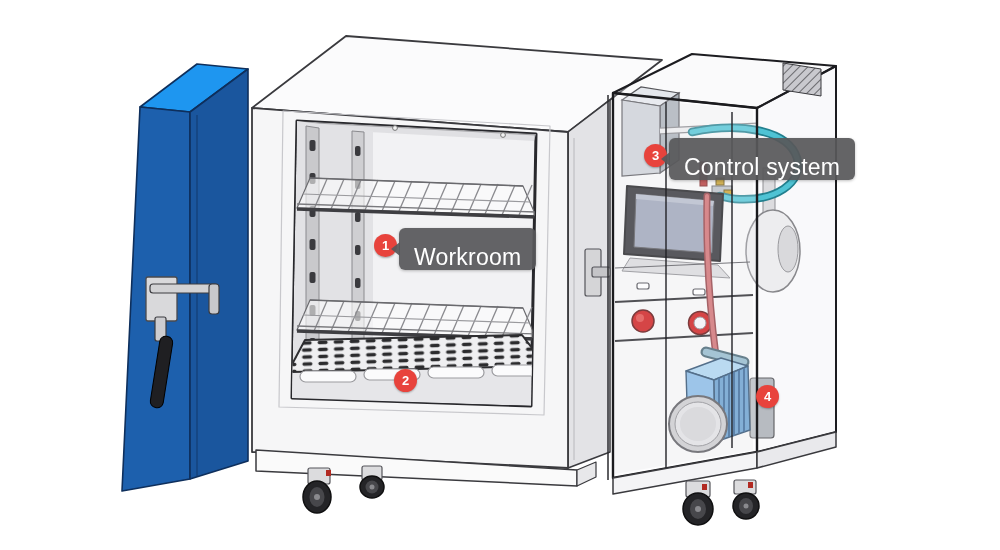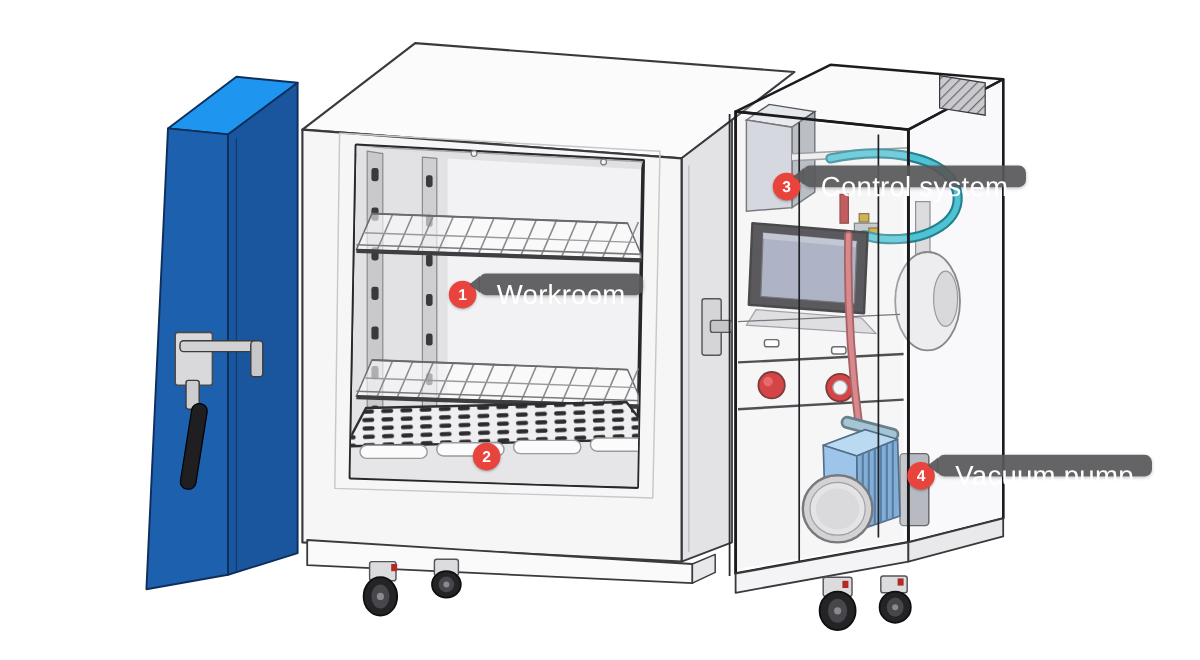--- a/index.html
+++ b/index.html
@@ -3,21 +3,21 @@
 <meta charset="utf-8">
 <style>
   html,body{margin:0;padding:0;background:#ffffff;}
   .stage{position:relative;width:1000px;height:550px;background:#ffffff;overflow:hidden;
          font-family:"Liberation Sans", sans-serif;}
   .stage svg{position:absolute;left:0;top:0;}
   .part-label{
     position:absolute;height:18px;line-height:35px;
     background:rgba(88,88,90,0.93);color:#ffffff;
     font-size:23px;font-weight:400;letter-spacing:0.2px;
-    padding:0 15px;border-radius:6px;white-space:nowrap;
+    padding:12px 15px;border-radius:6px;white-space:nowrap;
     box-shadow:0 1px 3px rgba(0,0,0,0.25);
   }
   .part-label::before{
     content:"";position:absolute;left:-8px;top:50%;transform:translateY(-50%);
     border-top:7px solid transparent;border-bottom:7px solid transparent;
     border-right:9px solid rgba(88,88,90,0.93);
   }
   .part-badge{
     position:absolute;width:23px;height:23px;border-radius:50%;
     background:#e8433c;color:#ffffff;font-size:13px;font-weight:bold;
@@ -284,14 +284,13 @@
 
 <div class="part-badge" style="left:374px;top:234px">1</div>
 <div class="part-label" style="left:399px;top:228px"><span>Workroom</span></div>
 
 <div class="part-badge" style="left:394px;top:369px">2</div>
 
 <div class="part-badge" style="left:644px;top:144px">3</div>
 <div class="part-label" style="left:669px;top:138px"><span>Control system</span></div>
 
 <div class="part-badge" style="left:756px;top:385px">4</div>
-<div class="part-label" style="left:781px;top:379px"><span>Vacuum pump</span></div>
 </div>
 
 </body></html>

